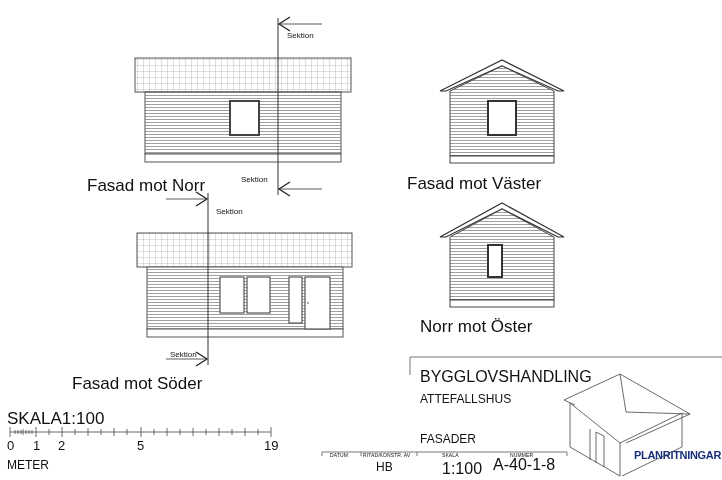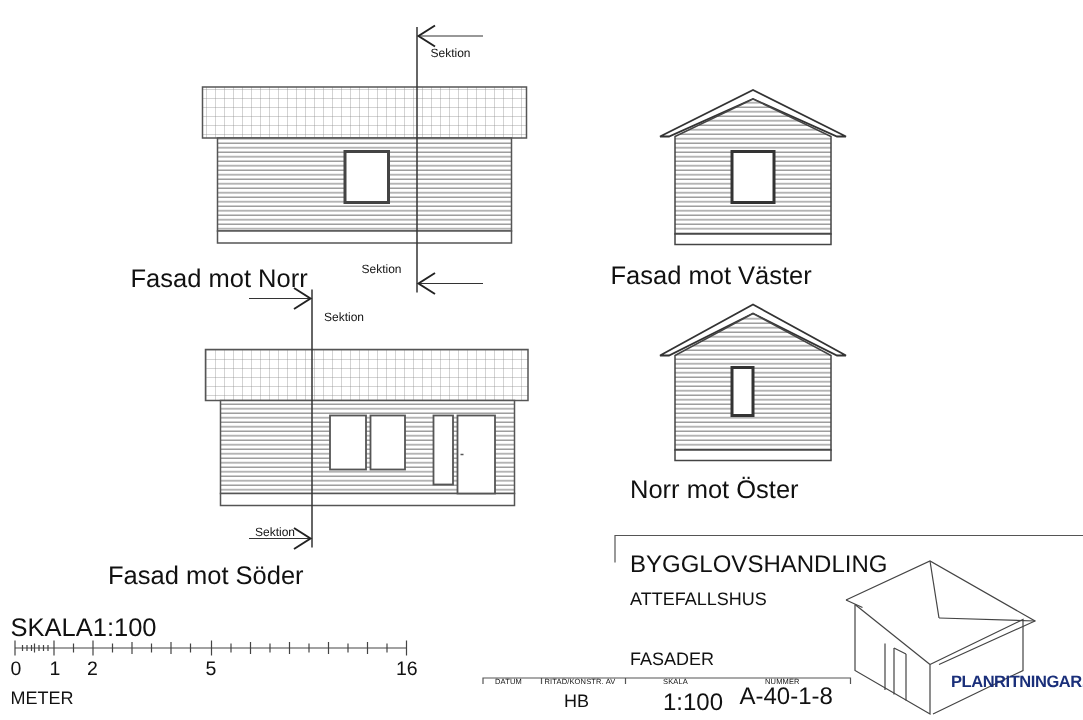--- a/index.html
+++ b/index.html
@@ -128,21 +128,21 @@
 <div class="lbl sek" style="left:287px;top:31px;">Sektion</div>
 <div class="lbl sek" style="left:241px;top:175px;">Sektion</div>
 <div class="lbl sek" style="left:216px;top:207px;">Sektion</div>
 <div class="lbl sek" style="left:170px;top:350px;">Sektion</div>
 
 <div class="lbl" style="left:7px;top:409px;font-size:17px;">SKALA1:100</div>
 <div class="lbl" style="left:7px;top:438px;font-size:13px;">0</div>
 <div class="lbl" style="left:33px;top:438px;font-size:13px;">1</div>
 <div class="lbl" style="left:58px;top:438px;font-size:13px;">2</div>
 <div class="lbl" style="left:137px;top:438px;font-size:13px;">5</div>
-<div class="lbl" style="left:264px;top:438px;font-size:13px;">16</div>
+<div class="lbl" style="left:264px;top:438px;font-size:13px;">19</div>
 <div class="lbl" style="left:7px;top:458px;font-size:12px;">METER</div>
 
 <div class="lbl" style="left:420px;top:368px;font-size:16px;">BYGGLOVSHANDLING</div>
 <div class="lbl" style="left:420px;top:392px;font-size:12px;">ATTEFALLSHUS</div>
 <div class="lbl" style="left:420px;top:432px;font-size:12px;">FASADER</div>
 
 <div class="lbl tiny" style="left:330px;top:452px;">DATUM</div>
 <div class="lbl tiny" style="left:363px;top:452px;">RITAD/KONSTR. AV</div>
 <div class="lbl tiny" style="left:442px;top:452px;">SKALA</div>
 <div class="lbl tiny" style="left:510px;top:452px;">NUMMER</div>

